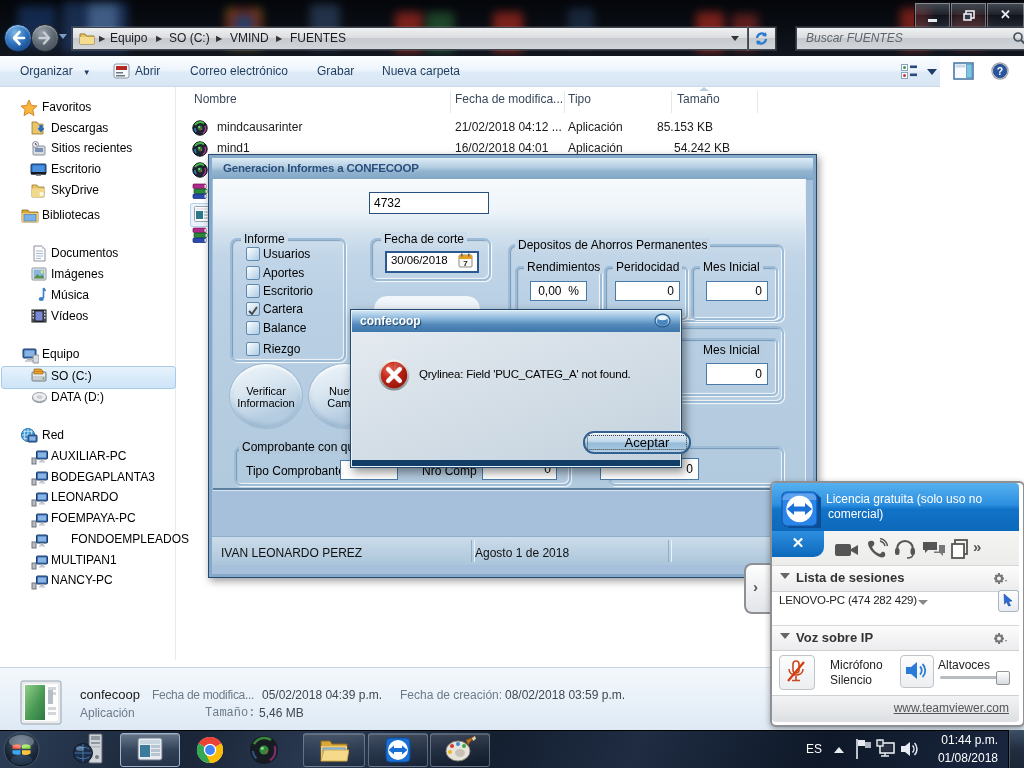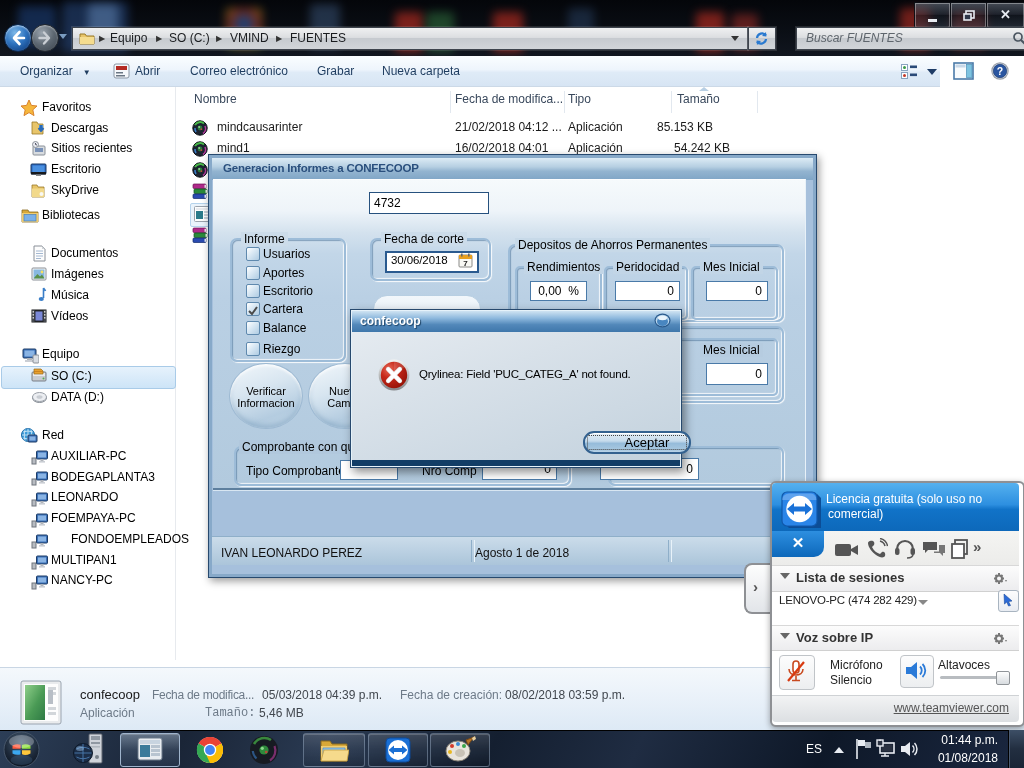--- a/index.html
+++ b/index.html
@@ -415,21 +415,21 @@
       <rect x="30" y="8" width="8" height="3" fill="#d2d6da"></rect>
       <rect x="30" y="13" width="8" height="3" fill="#d2d6da"></rect>
       <rect x="30" y="11" width="5" height="14" fill="#b8bec6"></rect>
       <rect x="30" y="28" width="8" height="3" fill="#d2d6da"></rect>
       <rect x="30" y="33" width="8" height="3" fill="#d2d6da"></rect>
     </svg>
   </div>
   <span class="dtxt" style="left:80px;top:19px;color:#1a1a1a;font-size:13px;">confecoop</span>
   <span class="dtxt" style="left:80px;top:38px;color:#6d7a88;">Aplicación</span>
   <span class="dtxt" style="left:152px;top:20px;color:#6d7a88;letter-spacing:-.3px;">Fecha de modifica...</span>
-  <span class="dtxt" style="left:262px;top:20px;color:#41474e;">05/03/2018 04:39 p.m.</span>
+  <span class="dtxt" style="left:262px;top:20px;color:#41474e;">05/02/2018 04:39 p.m.</span>
   <span class="dtxt" style="left:400px;top:20px;color:#6d7a88;">Fecha de creación:</span>
   <span class="dtxt" style="left:505px;top:20px;color:#41474e;">08/02/2018 03:59 p.m.</span>
   <span class="dtxt" style="left:205px;top:38px;color:#6d7a88;font-family:Liberation Mono, monospace;">Tamaño:</span>
   <span class="dtxt" style="left:259px;top:38px;color:#41474e;">5,46 MB</span>
 </div>
 
 <div class="abs" id="dlgmain">
   <div class="frame"></div>
   <div id="dlgtitle"><span style="margin-left:11px;">Generacion Informes a CONFECOOP</span></div>
   <div id="dlgbody"></div>

